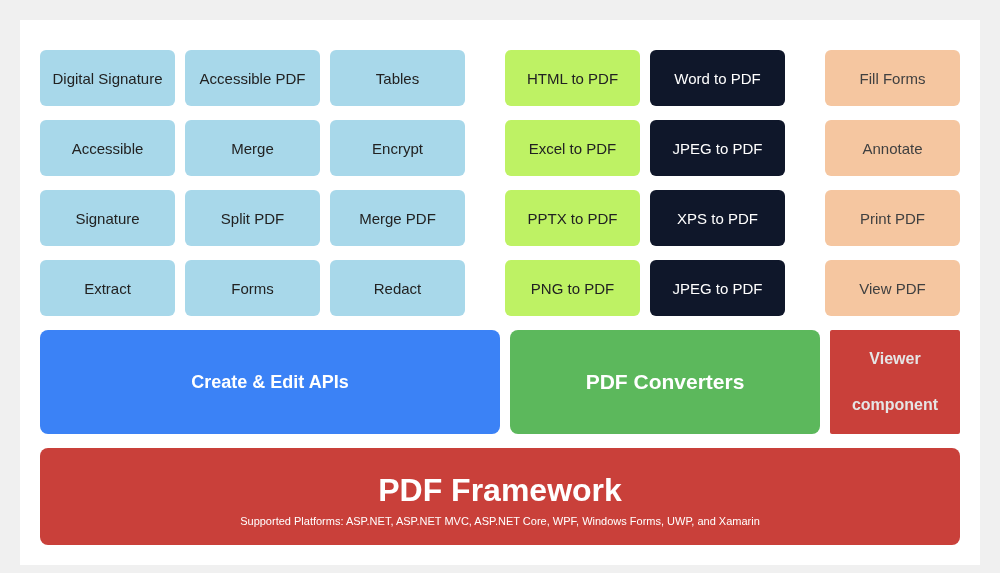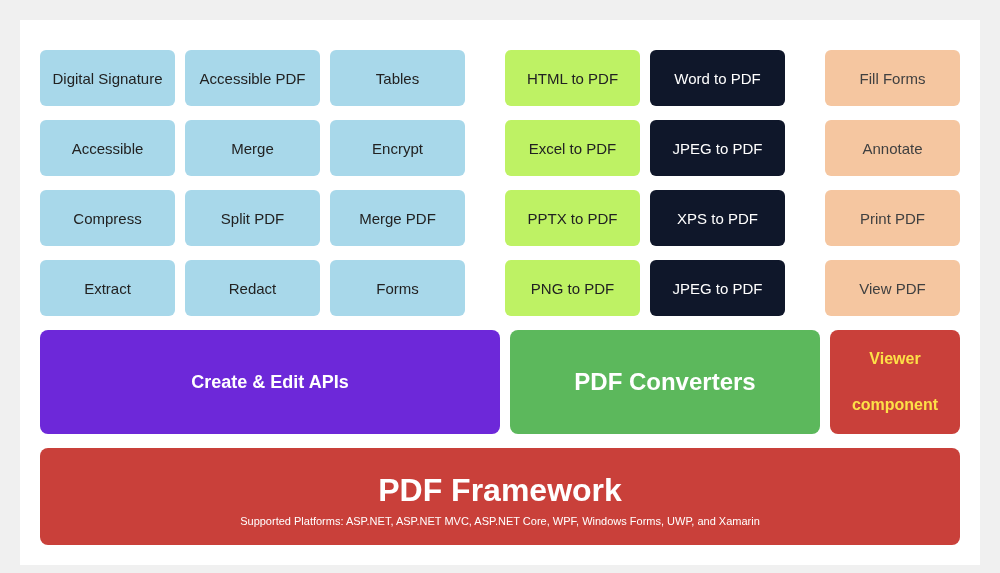--- a/index.html
+++ b/index.html
@@ -33,47 +33,47 @@
       align-items: center;
       justify-content: center;
       min-height: 56px;
     }
     .blue-light { background-color: #a8d8ea; color: #222; }
     .green-light { background-color: #bef264; color: #222; }
     .green-dark { background-color: #0f172a; color: white; }
     .peach { background-color: #f5c6a0; color: #404040; }
     .spacer { background: transparent; }
     .btn-blue {
-      background-color: #6d28d9;
+      background-color: #3b82f6;
       color: white;
       border-radius: 8px;
       font-size: 18px;
       font-weight: bold;
       text-align: center;
       padding: 20px;
       display: flex;
       align-items: center;
       justify-content: center;
     }
     .btn-green {
       background-color: #5cb85c;
       color: white;
       border-radius: 8px;
-      font-size: 24px;
+      font-size: 21px;
       font-weight: bold;
       text-align: center;
       padding: 20px;
       display: flex;
       align-items: center;
       justify-content: center;
     }
     .btn-red {
       background-color: #c9403a;
-      color: #fde047;
-      border-radius: 8px;
+      color: #e5e5e5;
+      border-radius: 2px;
       font-size: 16px;
       font-weight: bold;
       text-align: center;
       padding: 20px;
       display: flex;
       align-items: center;
       justify-content: center;
       flex-direction: column;
       gap: 28px;
     }
@@ -115,34 +115,34 @@
     <div class="cell blue-light">Merge</div>
     <div class="cell blue-light">Encrypt</div>
     <div class="spacer"></div>
     <div class="cell green-light">Excel to PDF</div>
     <div class="cell green-dark">JPEG to PDF</div>
     <div class="spacer"></div>
     <div class="cell peach">Annotate</div>
   </div>
 
   <div class="grid-area">
-    <div class="cell blue-light">Compress</div>
+    <div class="cell blue-light">Signature</div>
     <div class="cell blue-light">Split PDF</div>
     <div class="cell blue-light">Merge PDF</div>
     <div class="spacer"></div>
     <div class="cell green-light">PPTX to PDF</div>
     <div class="cell green-dark">XPS to PDF</div>
     <div class="spacer"></div>
     <div class="cell peach">Print PDF</div>
   </div>
 
   <div class="grid-area">
     <div class="cell blue-light">Extract</div>
+    <div class="cell blue-light">Forms</div>
     <div class="cell blue-light">Redact</div>
-    <div class="cell blue-light">Forms</div>
     <div class="spacer"></div>
     <div class="cell green-light">PNG to PDF</div>
     <div class="cell green-dark">JPEG to PDF</div>
     <div class="spacer"></div>
     <div class="cell peach">View PDF</div>
   </div>
 
   <div style="display: grid; grid-template-columns: 460px 10px 1fr 10px 130px; gap: 0; margin-bottom: 14px; margin-top: 4px;">
     <div class="btn-blue">Create &amp; Edit APIs</div>
     <div class="spacer"></div>

